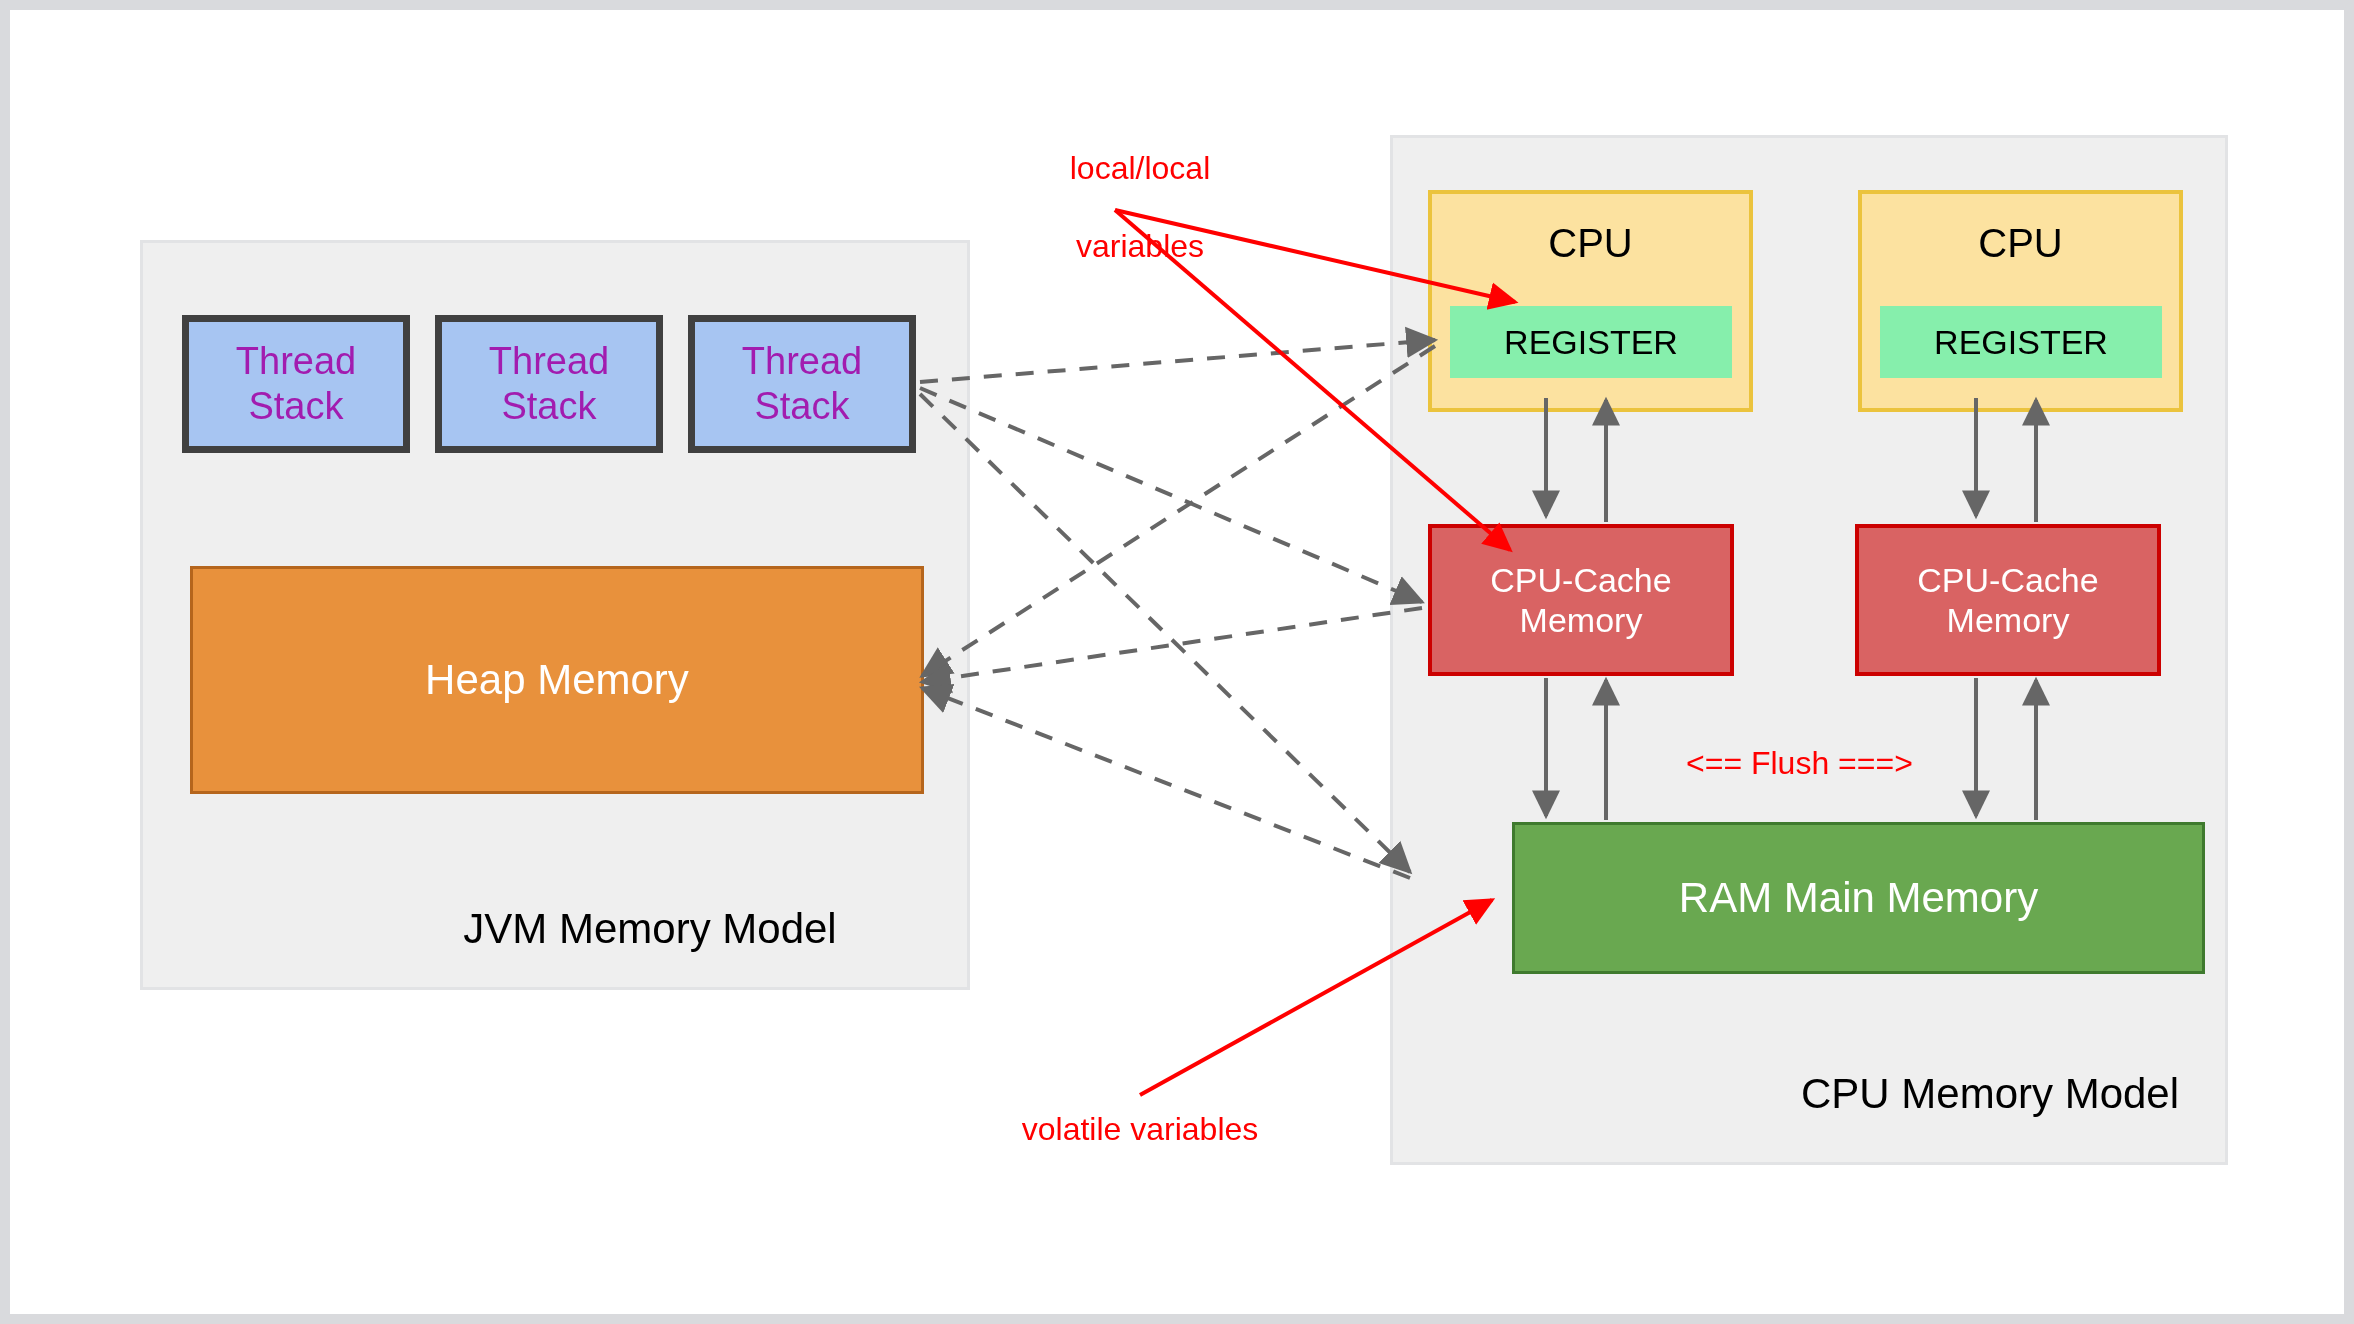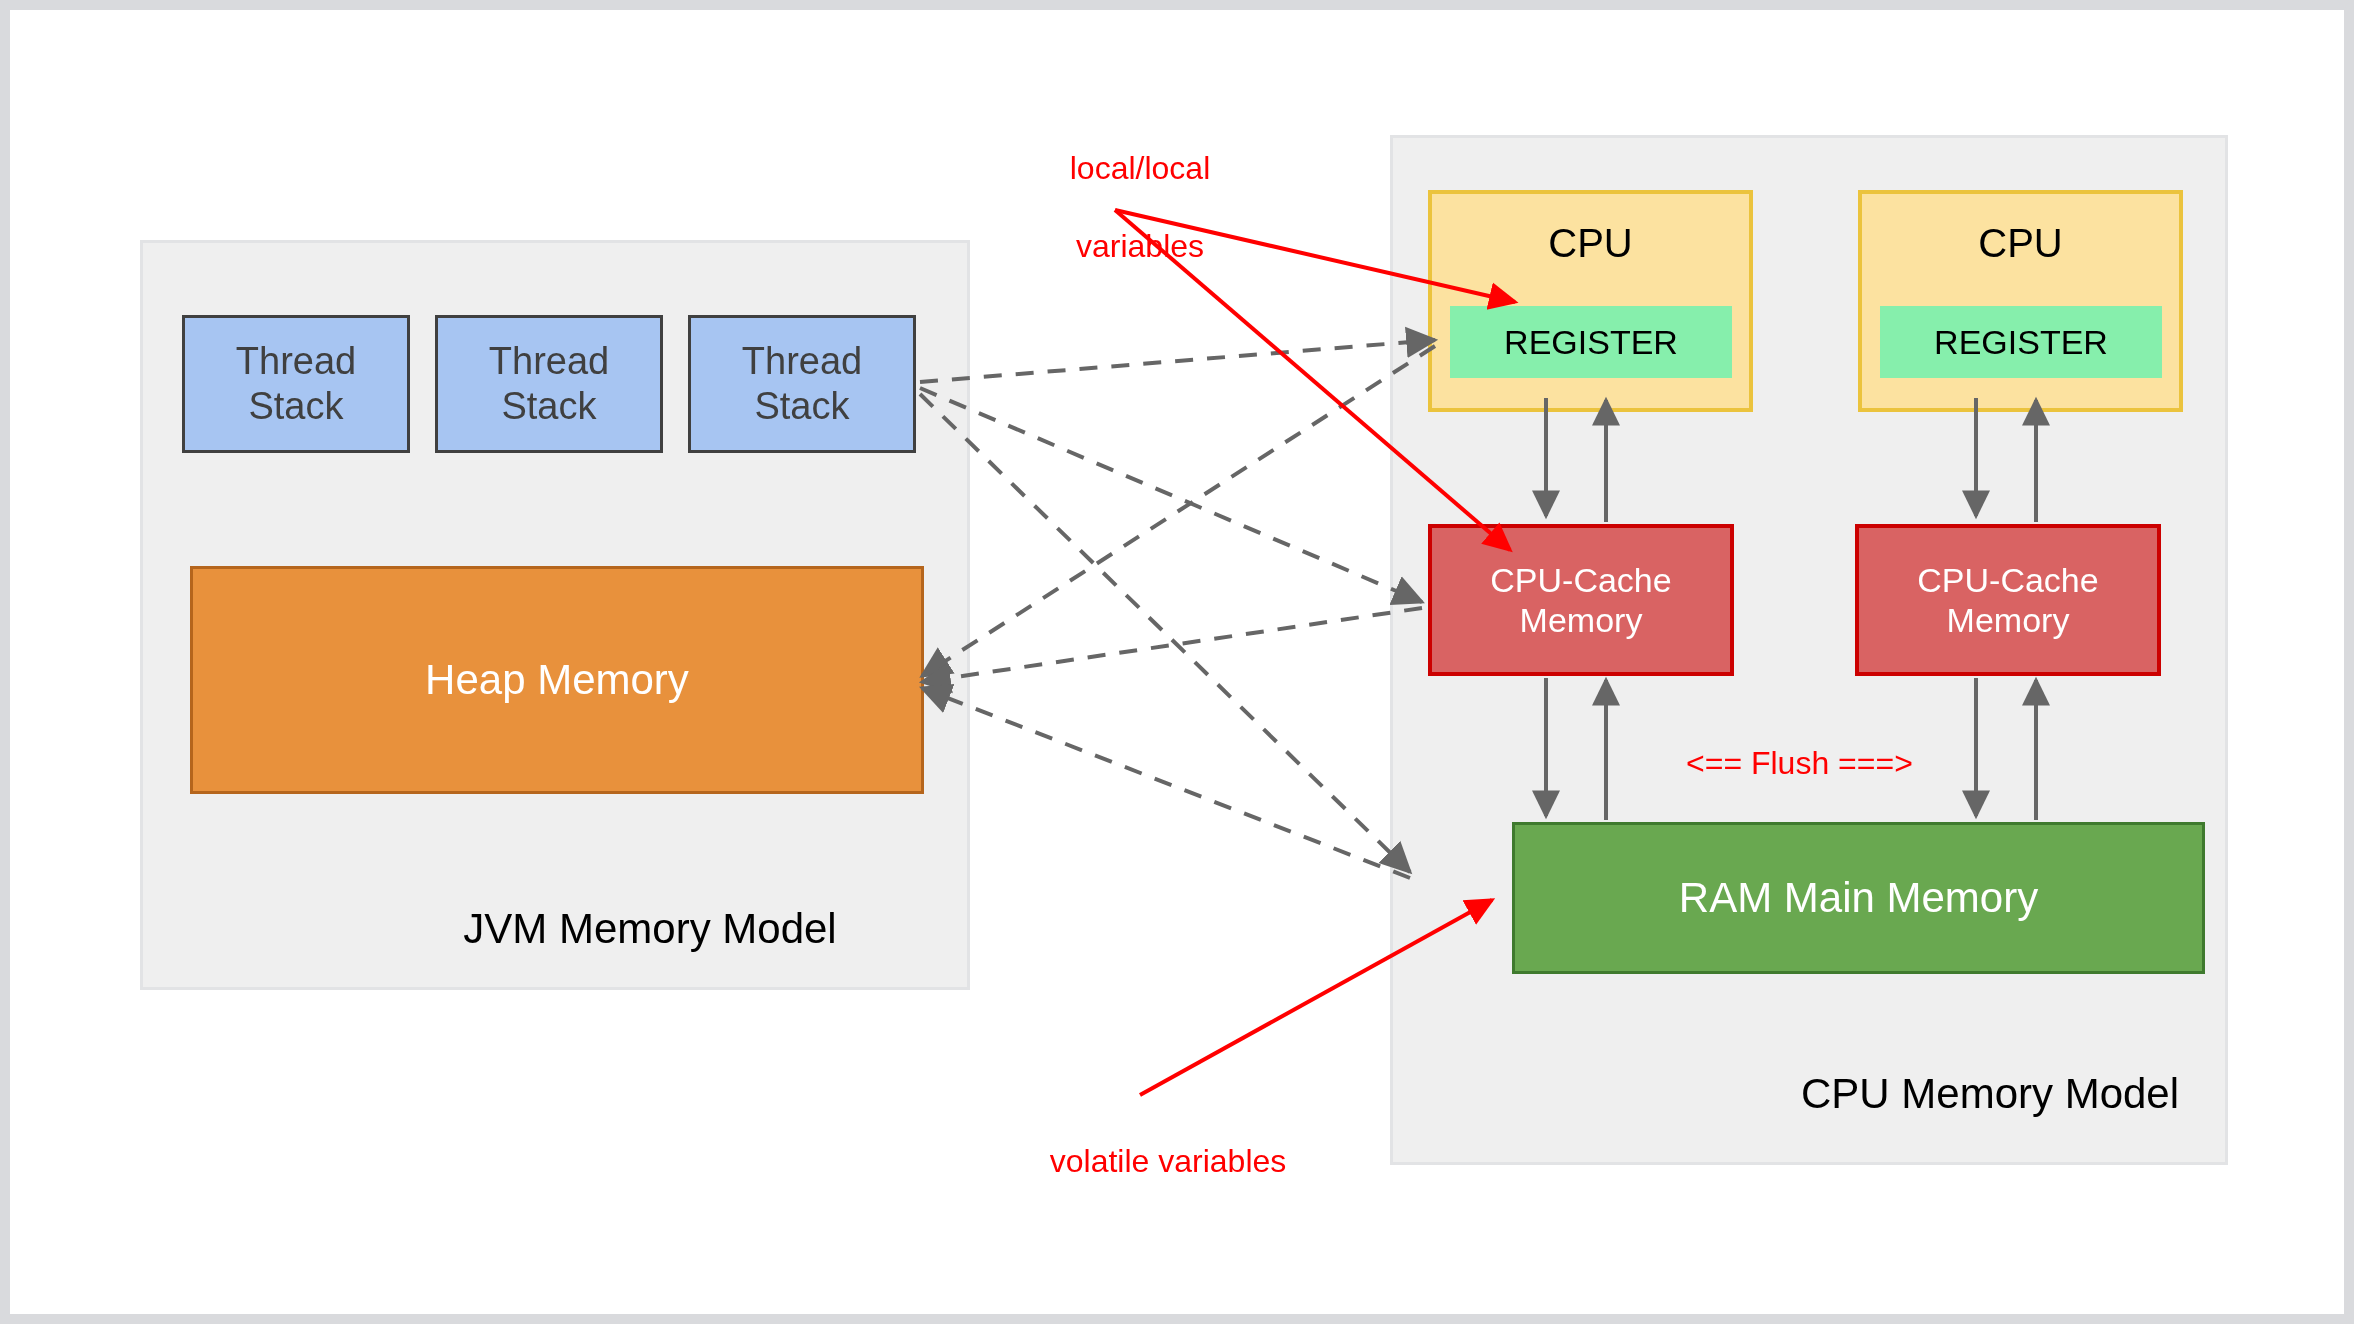--- a/index.html
+++ b/index.html
@@ -35,22 +35,22 @@
     position: absolute;
     box-sizing: border-box;
     display: flex;
     align-items: center;
     justify-content: center;
     text-align: center;
     line-height: 1.18;
   }
   .thread-stack {
     background: #a7c5f2;
-    border: 3px solid #404040;
-    color: #404040;
+    border: 7px solid #404040;
+    color: #a21caf;
     font-size: 38px;
   }
   .heap {
     background: #e8913c;
     border: 3px solid #b5651c;
     color: #ffffff;
     font-size: 42px;
   }
   .cpu {
     background: #fce2a0;
@@ -173,21 +173,21 @@
 
   <div class="flush-label" style="left:1676px; top:735px;">&lt;== Flush ===&gt;</div>
 
   <div class="panel-title" style="left:1760px; top:1060px; width:440px; font-size:42px;">CPU Memory Model</div>
 
   <div class="red-label" style="left:1010px; top:100px; width:240px;">
     <span class="multiline">local/local</span>
     <span class="multiline">variables</span>
   </div>
 
-  <div class="red-label" style="left:1028px; top:1100px; width:260px;margin-top:32px;">volatile variables</div>
+  <div class="red-label" style="left:1000px; top:1100px; width:260px;">volatile variables</div>
 
   <svg class="overlay" viewBox="0 0 2354 1324">
     <defs>
       <marker id="gray-arrow" markerWidth="9" markerHeight="9" refX="7.2" refY="4.5" orient="auto" markerUnits="strokeWidth">
         <path d="M0,0.6 L8,4.5 L0,8.4 z" fill="#666666"></path>
       </marker>
       <marker id="gray-arrow-solid" markerWidth="8" markerHeight="8" refX="6.4" refY="4" orient="auto" markerUnits="strokeWidth">
         <path d="M0,0.5 L7.2,4 L0,7.5 z" fill="#666666"></path>
       </marker>
       <marker id="red-arrow" markerWidth="8" markerHeight="8" refX="6.5" refY="4" orient="auto" markerUnits="strokeWidth">

